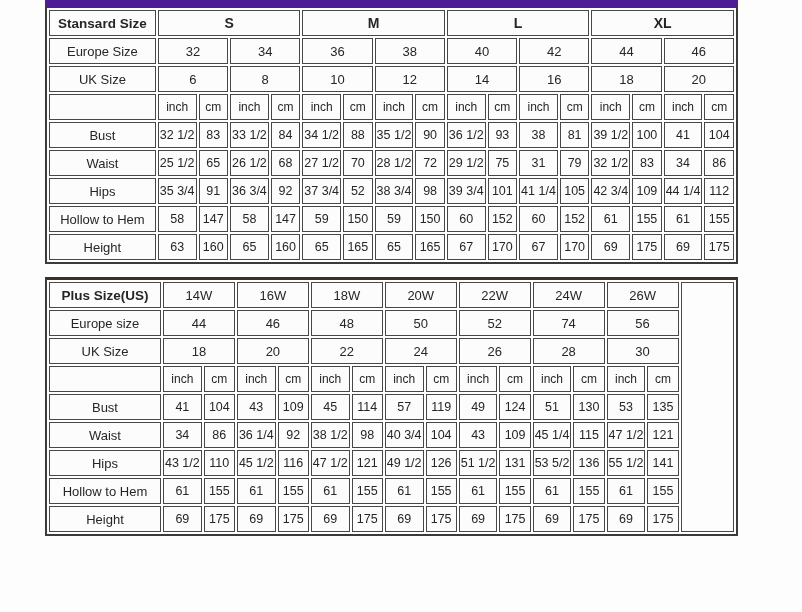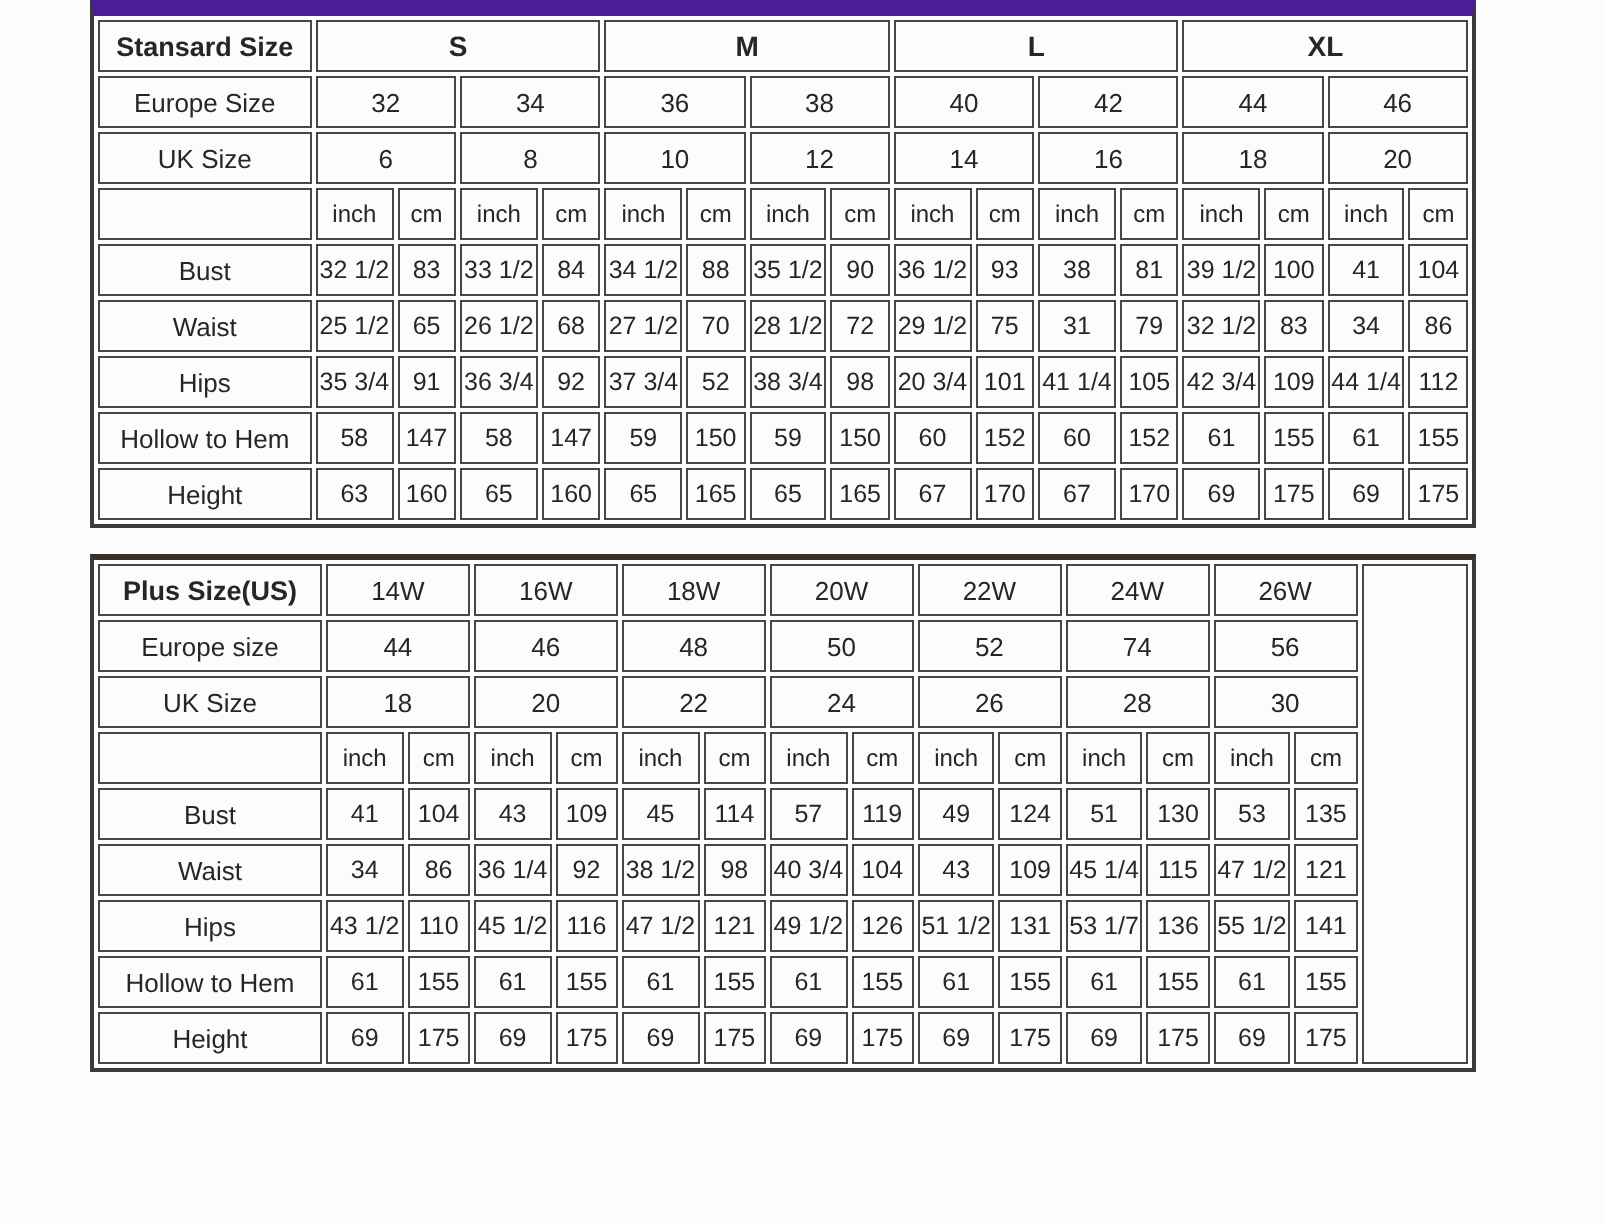--- a/index.html
+++ b/index.html
@@ -162,21 +162,21 @@
           <tr>
             <td class="label">Hips</td>
             <td>35 3/4</td>
             <td>91</td>
             <td>36 3/4</td>
             <td>92</td>
             <td>37 3/4</td>
             <td>52</td>
             <td>38 3/4</td>
             <td>98</td>
-            <td>20 3/4</td>
+            <td>39 3/4</td>
             <td>101</td>
             <td>41 1/4</td>
             <td>105</td>
             <td>42 3/4</td>
             <td>109</td>
             <td>44 1/4</td>
             <td>112</td>
           </tr>
           <tr>
             <td class="label">Hollow to Hem</td>
@@ -325,21 +325,21 @@
             <td>43 1/2</td>
             <td>110</td>
             <td>45 1/2</td>
             <td>116</td>
             <td>47 1/2</td>
             <td>121</td>
             <td>49 1/2</td>
             <td>126</td>
             <td>51 1/2</td>
             <td>131</td>
-            <td>53 1/7</td>
+            <td>53 5/2</td>
             <td>136</td>
             <td>55 1/2</td>
             <td>141</td>
           </tr>
           <tr>
             <td class="label">Hollow to Hem</td>
             <td>61</td>
             <td>155</td>
             <td>61</td>
             <td>155</td>

